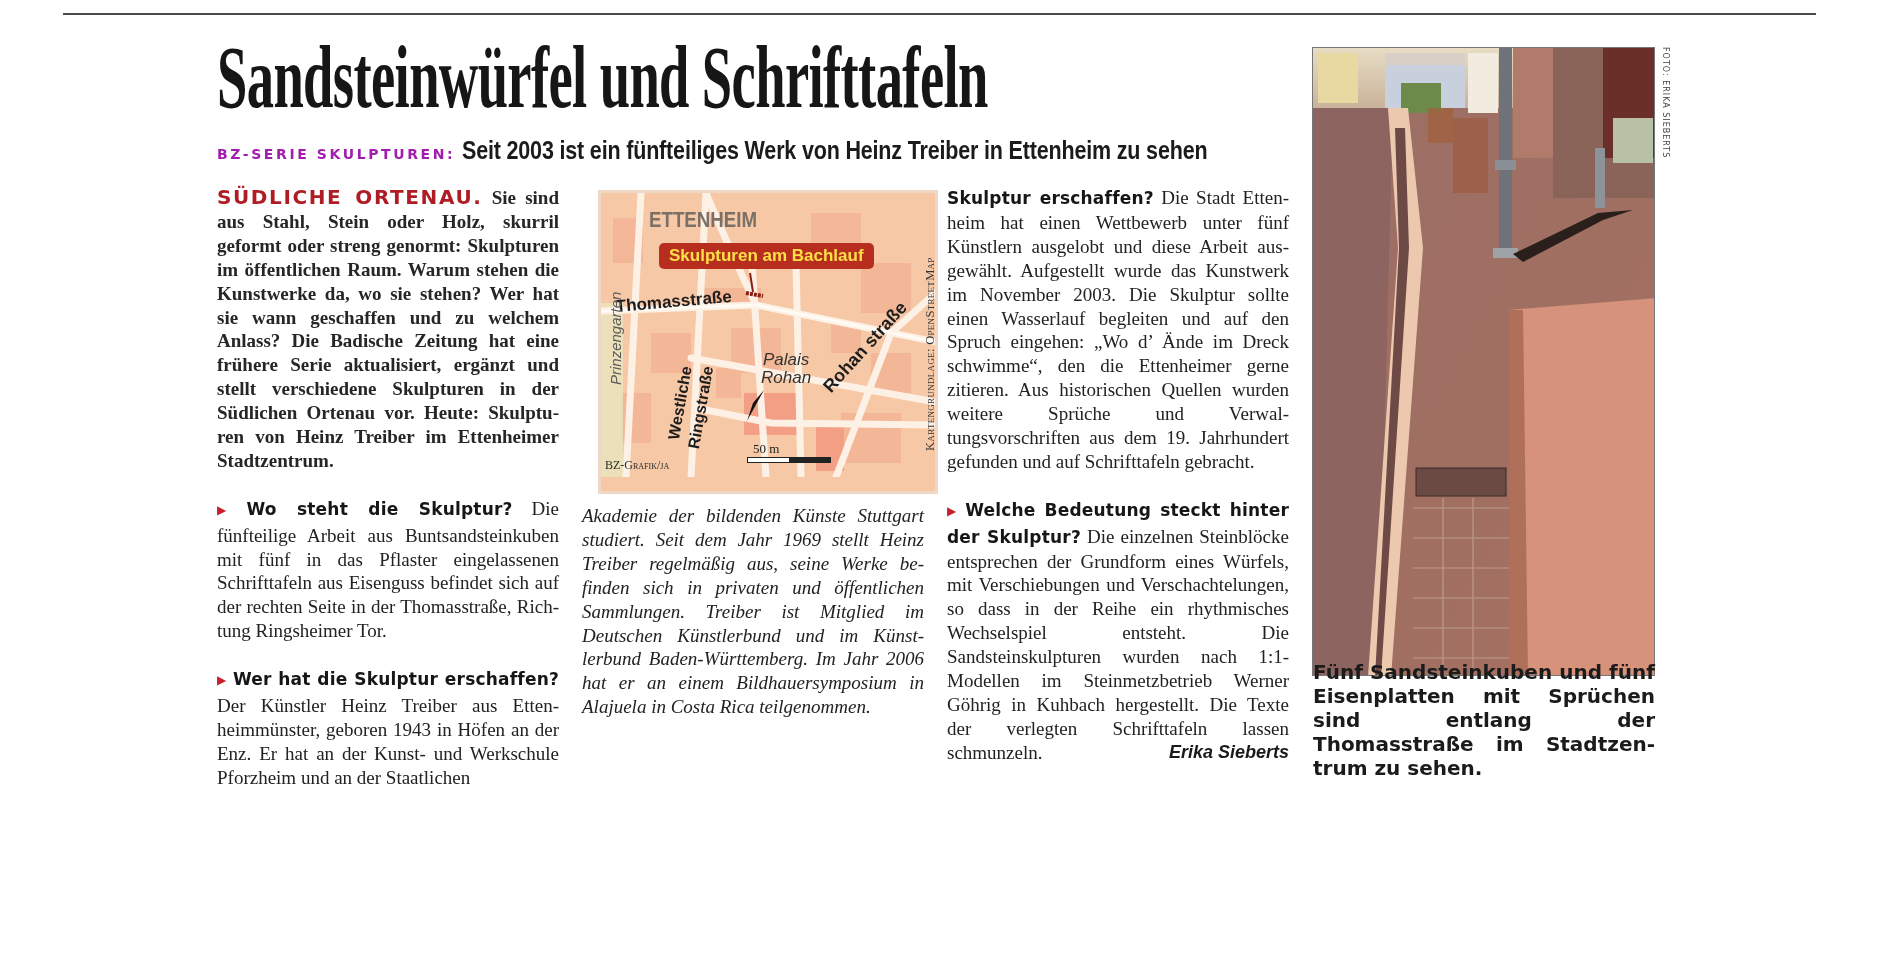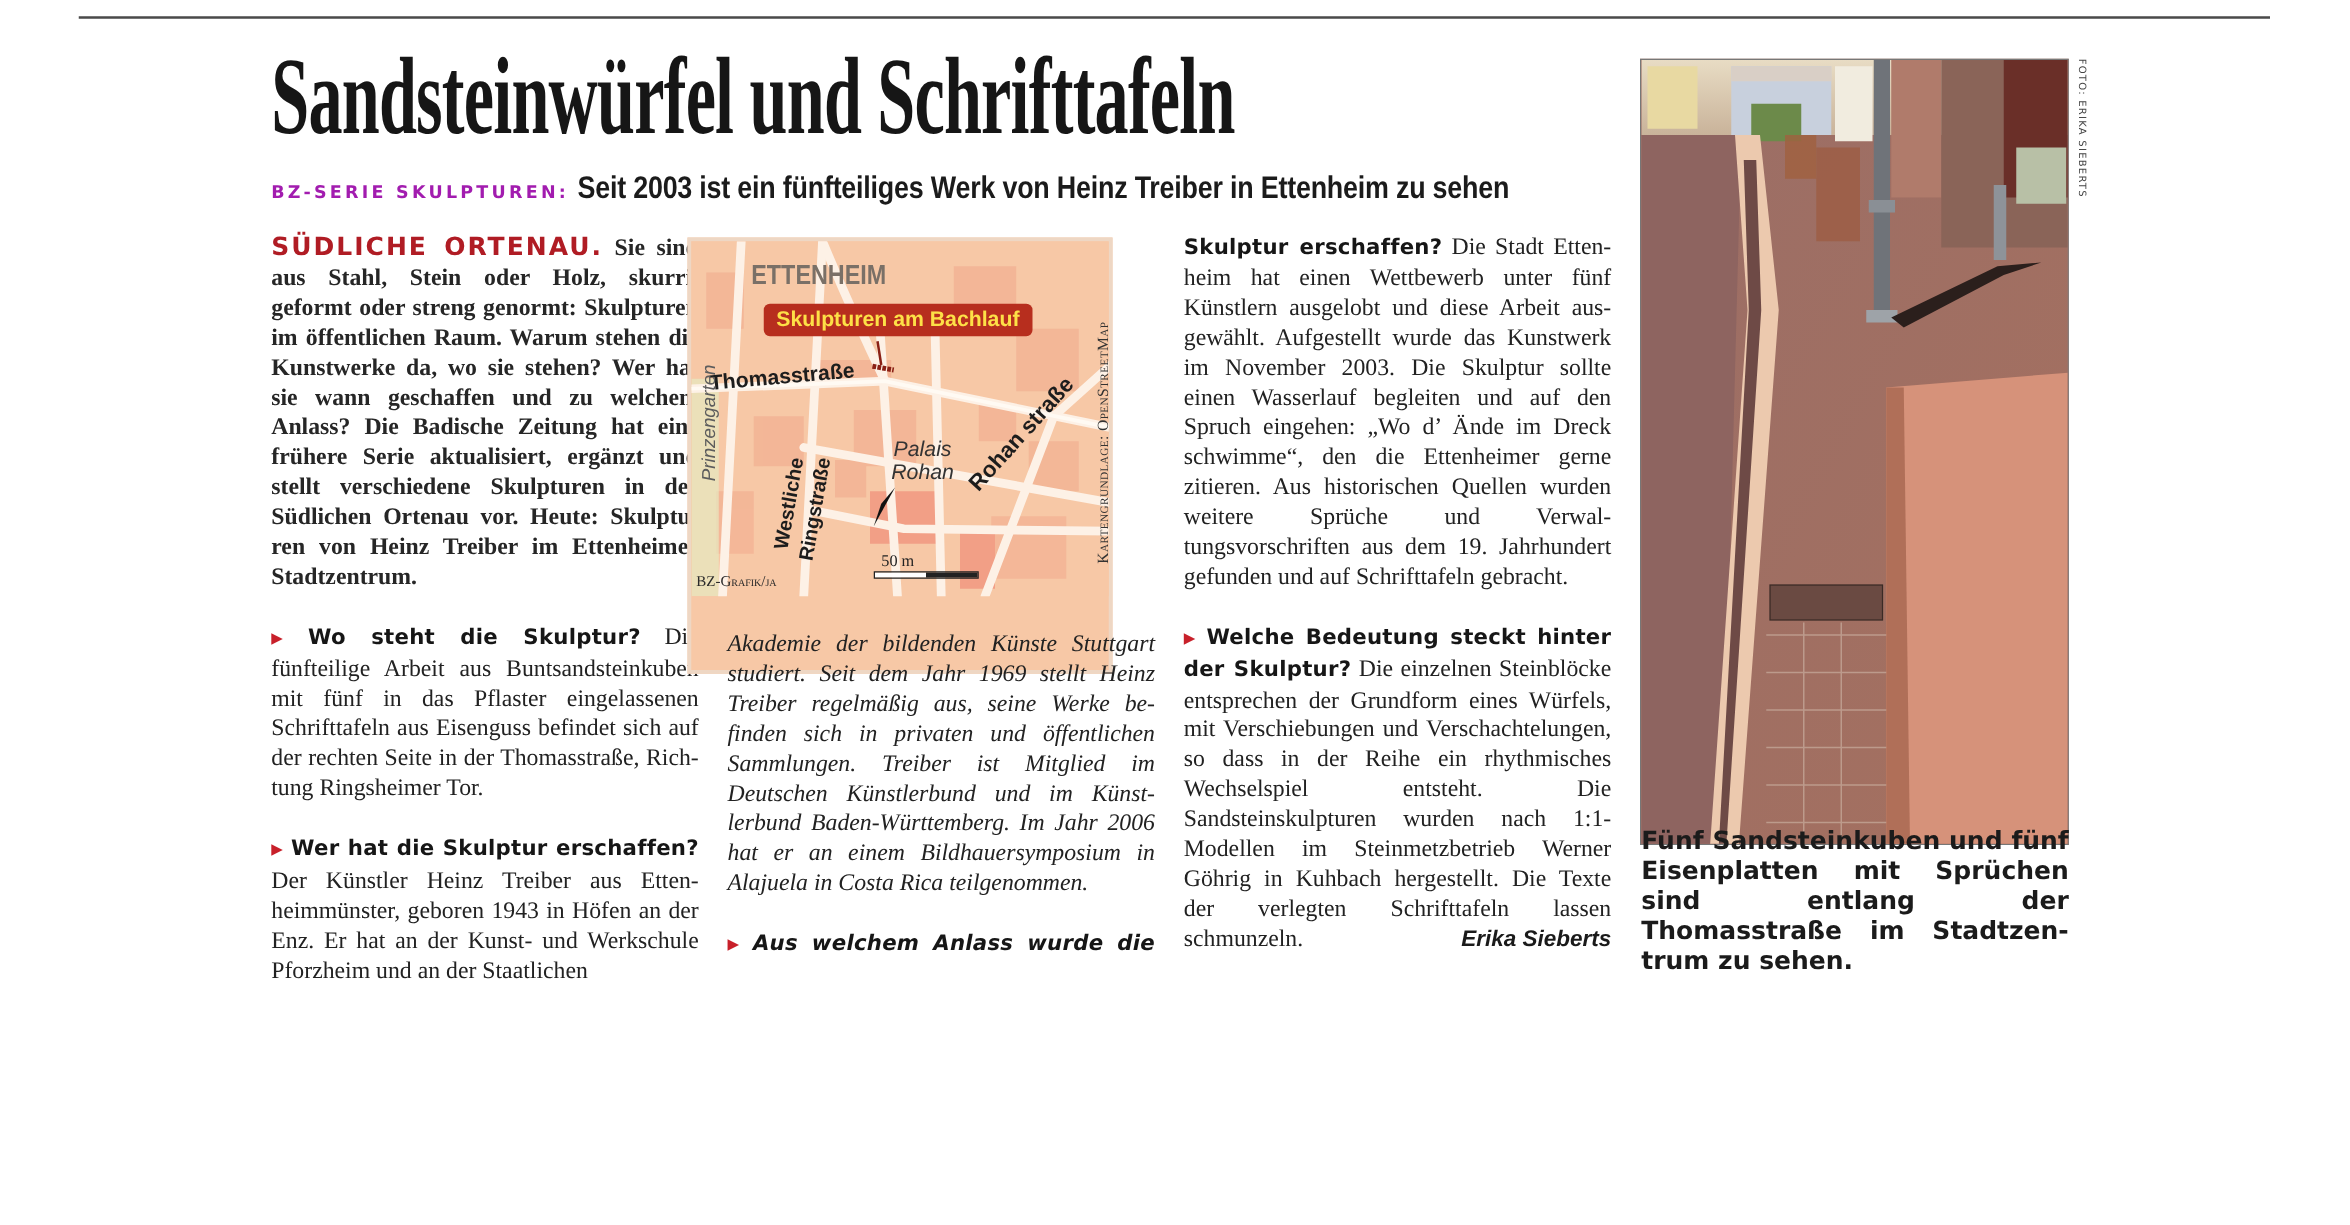--- a/index.html
+++ b/index.html
@@ -19,21 +19,21 @@
   .col { position:absolute; width:342px; font-family:"Liberation Serif", "DejaVu Serif", serif;
     font-size:19px; line-height:23.9px; color:#222; text-align:justify; hyphens:manual; }
   .col p { margin:0; }
   .col p + p { margin-top:23.9px; }
   .lead { font-weight:bold; color:#262626; }
   .lead .dateline { font-family:"DejaVu Sans", sans-serif; font-weight:bold; color:#b01c24; font-size:20px; letter-spacing:1.6px; }
   .q { font-family:"DejaVu Sans", sans-serif; font-weight:bold; font-size:17px; color:#161616; letter-spacing:0.2px; }
   .arrow { color:#c8202a; font-size:12px; margin-right:6px; position:relative; top:-1px; }
   .author { font-family:"Liberation Sans", sans-serif; font-style:italic; font-weight:bold; float:right; font-size:18px; color:#1a1a1a; }
 
-  .map { position:absolute; left:550px; top:190px; width:340px; height:349px; background:#f7c8a6; overflow:hidden;
+  .map { position:absolute; left:598px; top:190px; width:340px; height:304px; background:#f7c8a6; overflow:hidden;
     border:3px solid #eed7c4; box-sizing:border-box; }
   .map svg { position:absolute; left:0; top:0; }
   .map .lbl { position:absolute; white-space:nowrap; font-family:"Liberation Sans", sans-serif; }
   .map .town { left:48px; top:14px; font-size:22px; font-weight:bold; color:#7a7067; transform:scaleX(0.85); transform-origin:left top; }
   .map .pin { left:58px; top:50px; background:#b72e1e; color:#fde047; font-size:17px; font-weight:bold; padding:3px 10px; border-radius:5px; }
   .map .street { font-weight:bold; color:#1d1d1d; font-size:17px; }
   .map .thomas { left:14px; top:104px; transform:rotate(-5deg); transform-origin:left top; }
   .map .rohan { left:218px; top:190px; transform:rotate(-48deg); transform-origin:left top; font-size:18px; }
   .map .ring1 { left:64px; top:245px; transform:rotate(-80deg); transform-origin:left top; font-size:16px; line-height:18px; }
   .map .ring2 { left:84px; top:254px; transform:rotate(-80deg); transform-origin:left top; font-size:16px; line-height:18px; }
@@ -112,21 +112,20 @@
   <div class="lbl prinz">Prinzengarten</div>
   <div class="lbl palais"><span>Palais</span><br><span>Rohan</span></div>
   <div class="lbl scale">50 m</div>
   <div class="scalebar"></div>
   <div class="lbl credit">BZ-Grafik/ja</div>
   <div class="lbl source">Kartengrundlage: OpenStreetMap</div>
 </div>
 
 <div class="col" style="left:582px; top:504px;font-style:italic;">
   <p>Akademie der bildenden Künste Stuttgart studiert. Seit dem Jahr 1969 stellt Heinz Treiber regelmäßig aus, seine Werke be­finden sich in privaten und öffentlichen Sammlungen. Treiber ist Mitglied im Deutschen Künstlerbund und im Künst­lerbund Baden-Württemberg. Im Jahr 2006 hat er an einem Bildhauersympo­sium in Alajuela in Costa Rica teilgenom­men.</p>
-  <p style="text-align-last:justify;"><span class="arrow">▶</span><span class="q">Aus welchem Anlass wurde die</span></p>
 </div>
 
 <div class="col" style="left:947px; top:186px;">
   <p><span class="q">Skulptur erschaffen?</span><span> Die Stadt Etten­heim hat einen Wettbewerb unter fünf Künstlern ausgelobt und diese Arbeit aus­gewählt. Aufgestellt wurde das Kunst­werk im November 2003. Die Skulptur sollte einen Wasserlauf begleiten und auf den Spruch eingehen: „Wo d’ Ände im Dreck schwimme“, den die Ettenheimer gerne zitieren. Aus historischen Quellen wurden weitere Sprüche und Verwal­tungsvorschriften aus dem 19. Jahrhun­dert gefunden und auf Schrifttafeln ge­bracht.</span></p>
   <p><span class="arrow">▶</span><span class="q">Welche Bedeutung steckt hinter der Skulptur?</span><span> Die einzelnen Steinblö­cke entsprechen der Grundform eines Würfels, mit Verschiebungen und Ver­schachtelungen, so dass in der Reihe ein rhythmisches Wechselspiel entsteht. Die Sandsteinskulpturen wurden nach 1:1-Modellen im Steinmetzbetrieb Werner Göhrig in Kuhbach hergestellt. Die Texte der verlegten Schrifttafeln lassen schmunzeln.</span><span class="author">Erika Sieberts</span></p>
 </div>
 
 <div class="photo">
   <svg width="343" height="629" viewBox="0 0 343 629">
     <defs>

